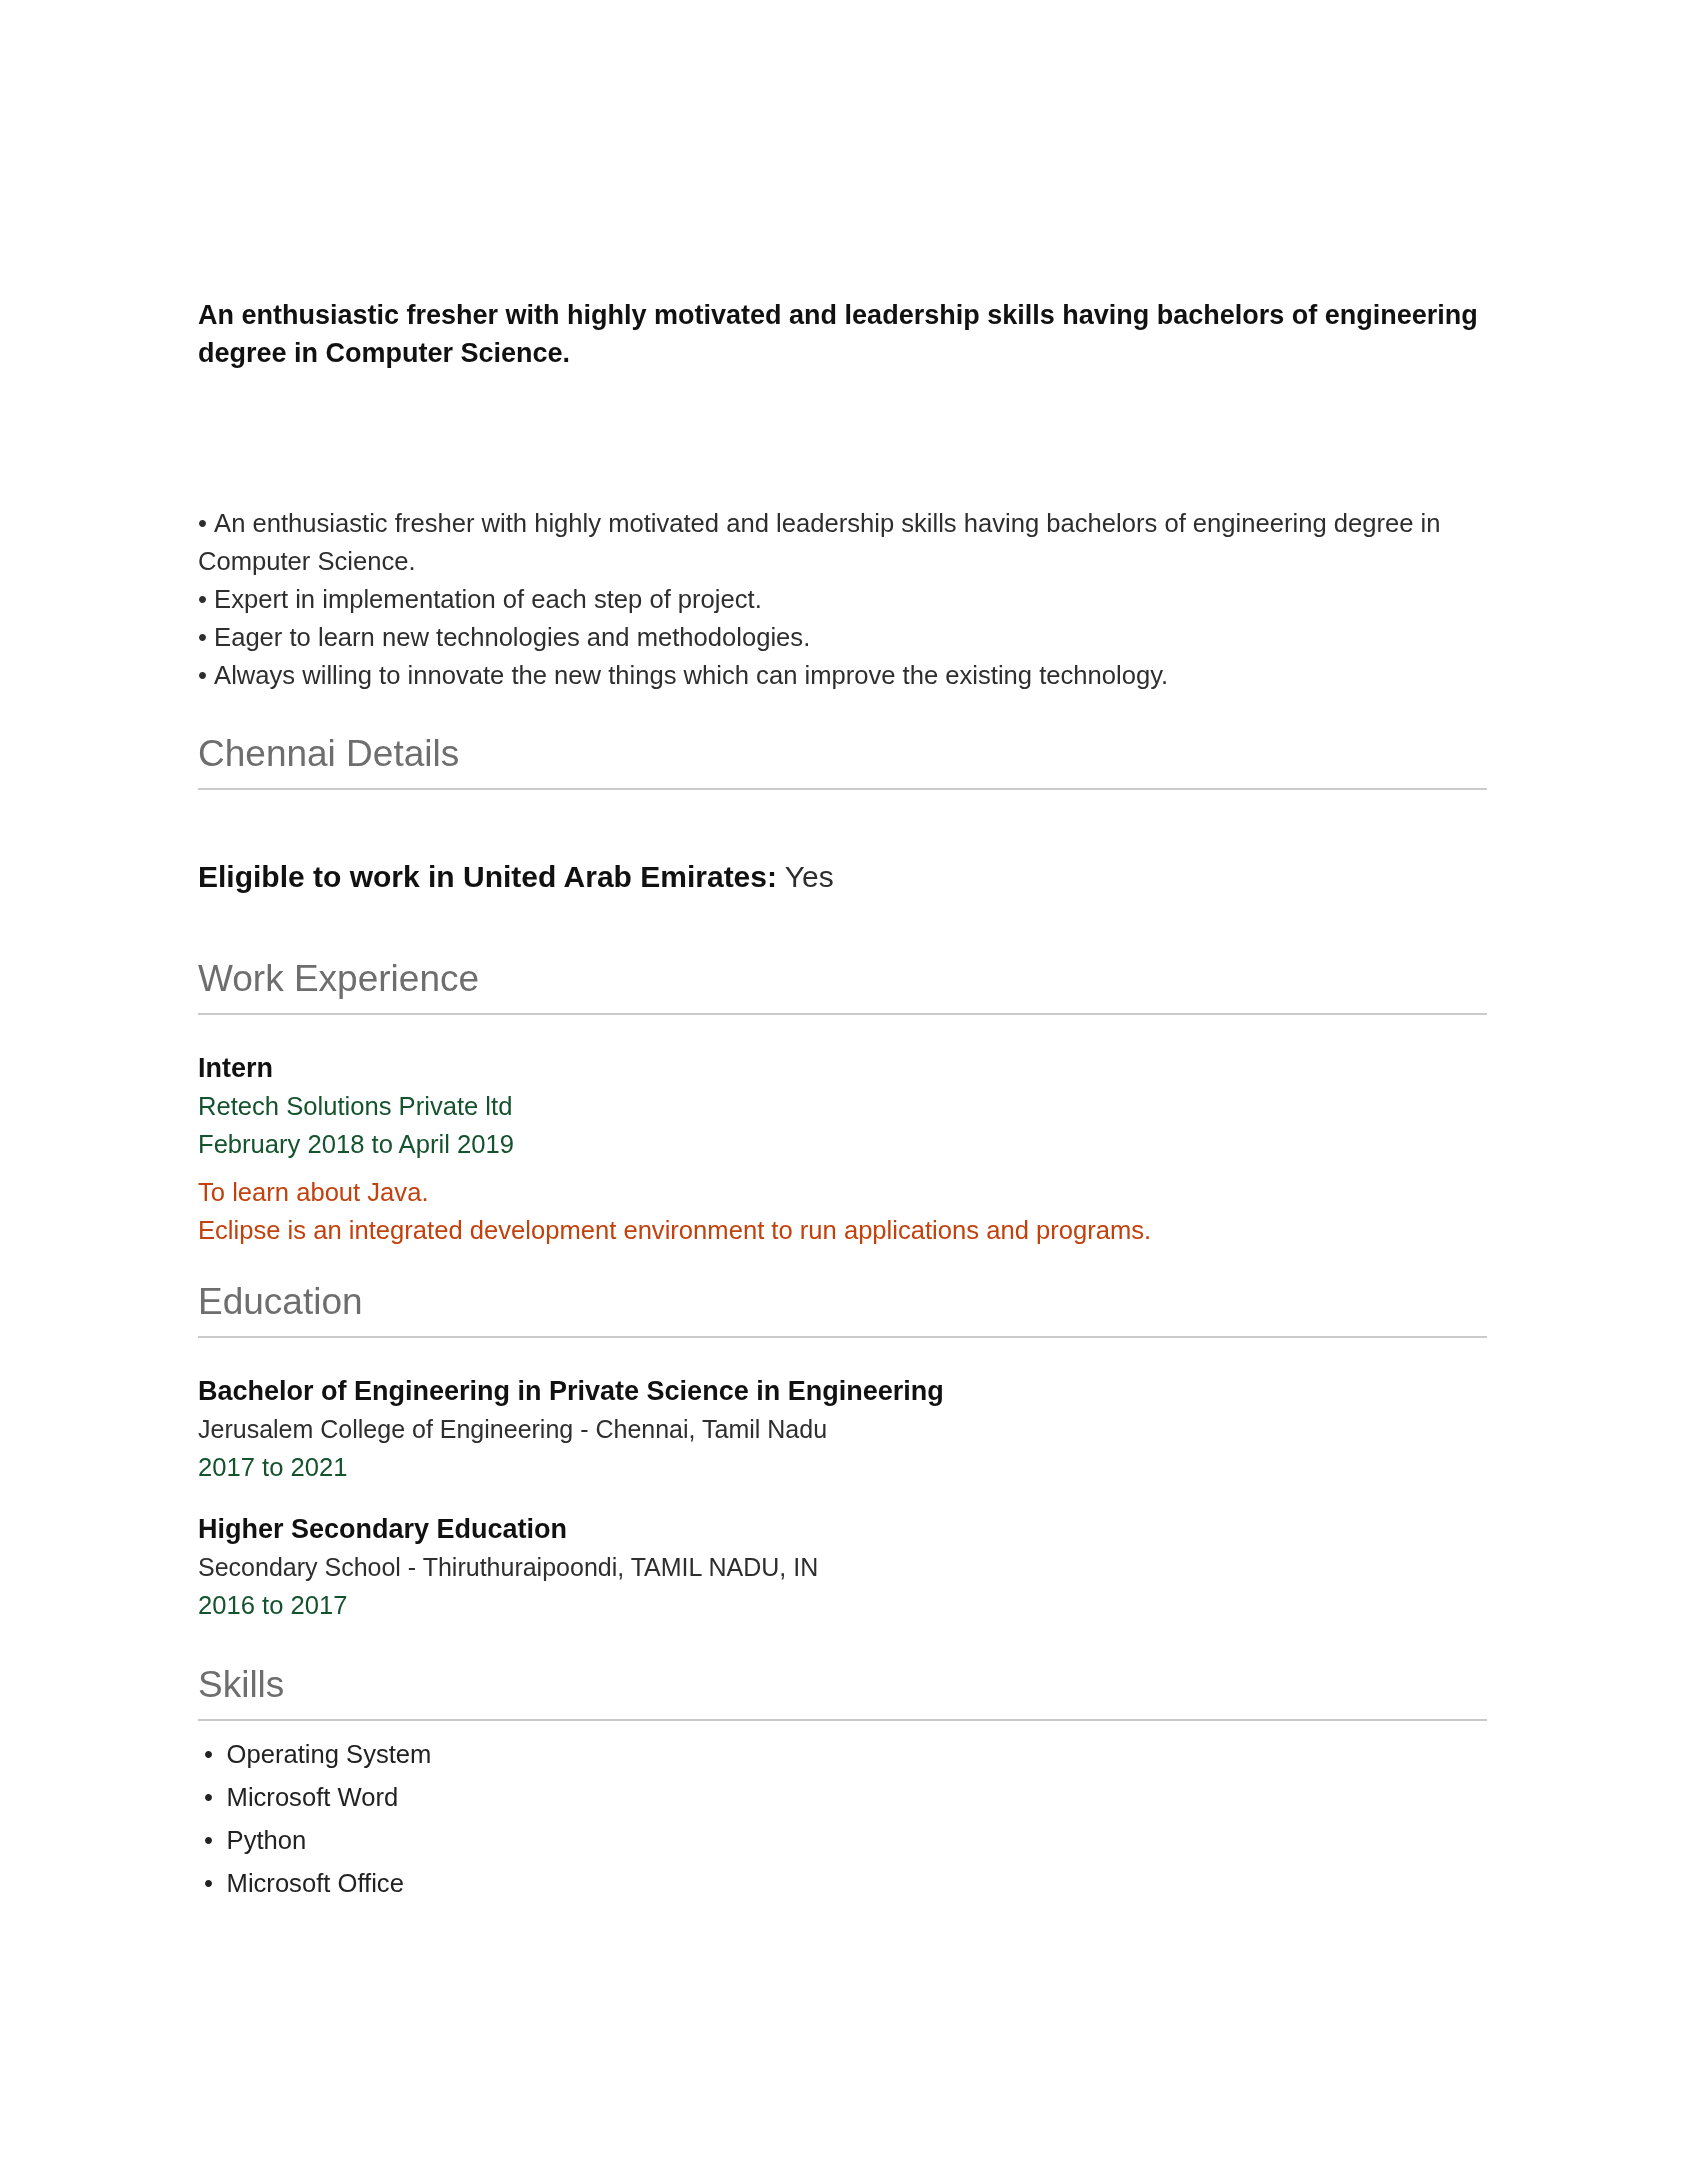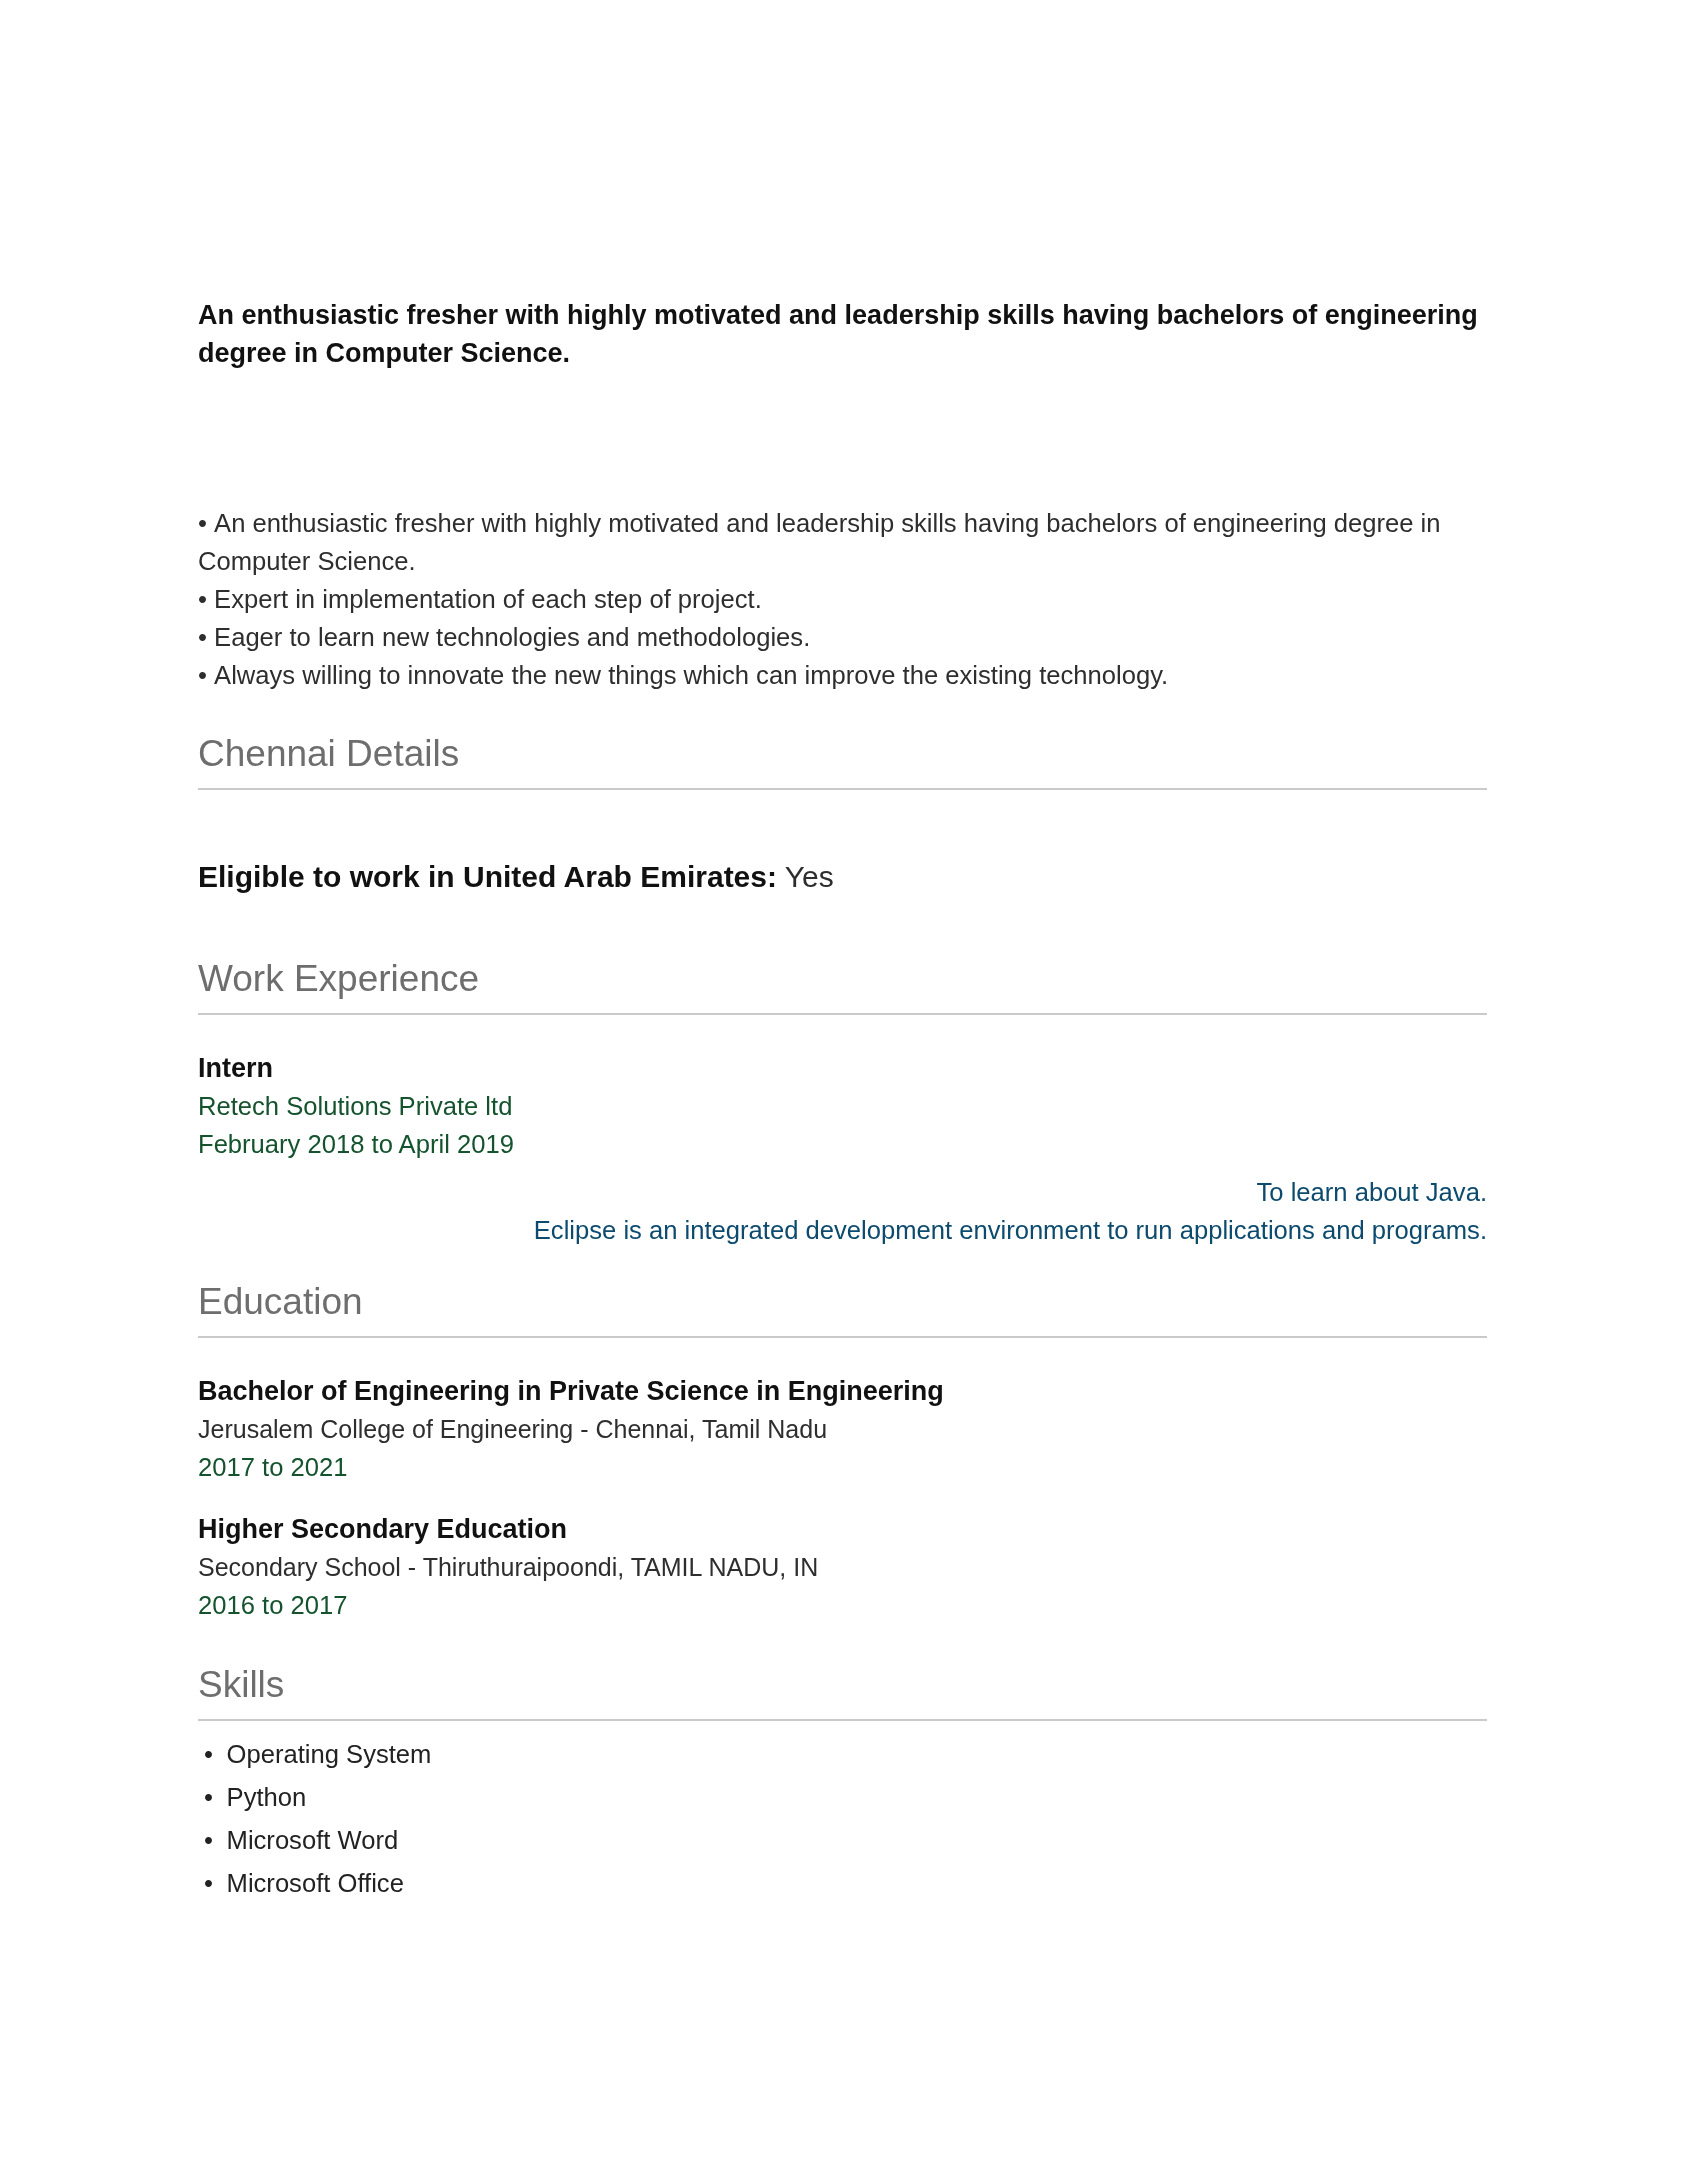--- a/index.html
+++ b/index.html
@@ -72,22 +72,21 @@
   }
   .meta {
     font-size: 25.6px;
     line-height: 38px;
     color: #14532d;
   }
   .desc-block { margin-top: 10.2px; }
   .desc {
     font-size: 25.6px;
     line-height: 38px;
-    color: #0c4a6e;
-    text-align: right;
+    color: #c2410c;
   }
 
   
   .edu { margin-top: 34px; }
   .edu + .edu { margin-top: 24px; }
   .edu .school {
     font-size: 25px;
     line-height: 38px;
     color: #2e2e2e;
   }
@@ -157,19 +156,19 @@
     <h3>Higher Secondary Education</h3>
     <p class="school">Secondary School - Thiruthuraipoondi, TAMIL NADU, IN</p>
     <p class="meta">2016 to 2017</p>
   </div>
 
   <h2 class="section-title skills">Skills</h2>
   <hr class="rule">
 
   <ul class="skills-list">
     <li>Operating System</li>
+    <li>Microsoft Word</li>
     <li>Python</li>
-    <li>Microsoft Word</li>
     <li>Microsoft Office</li>
   </ul>
 
 </div>
 
 
 </body></html>

